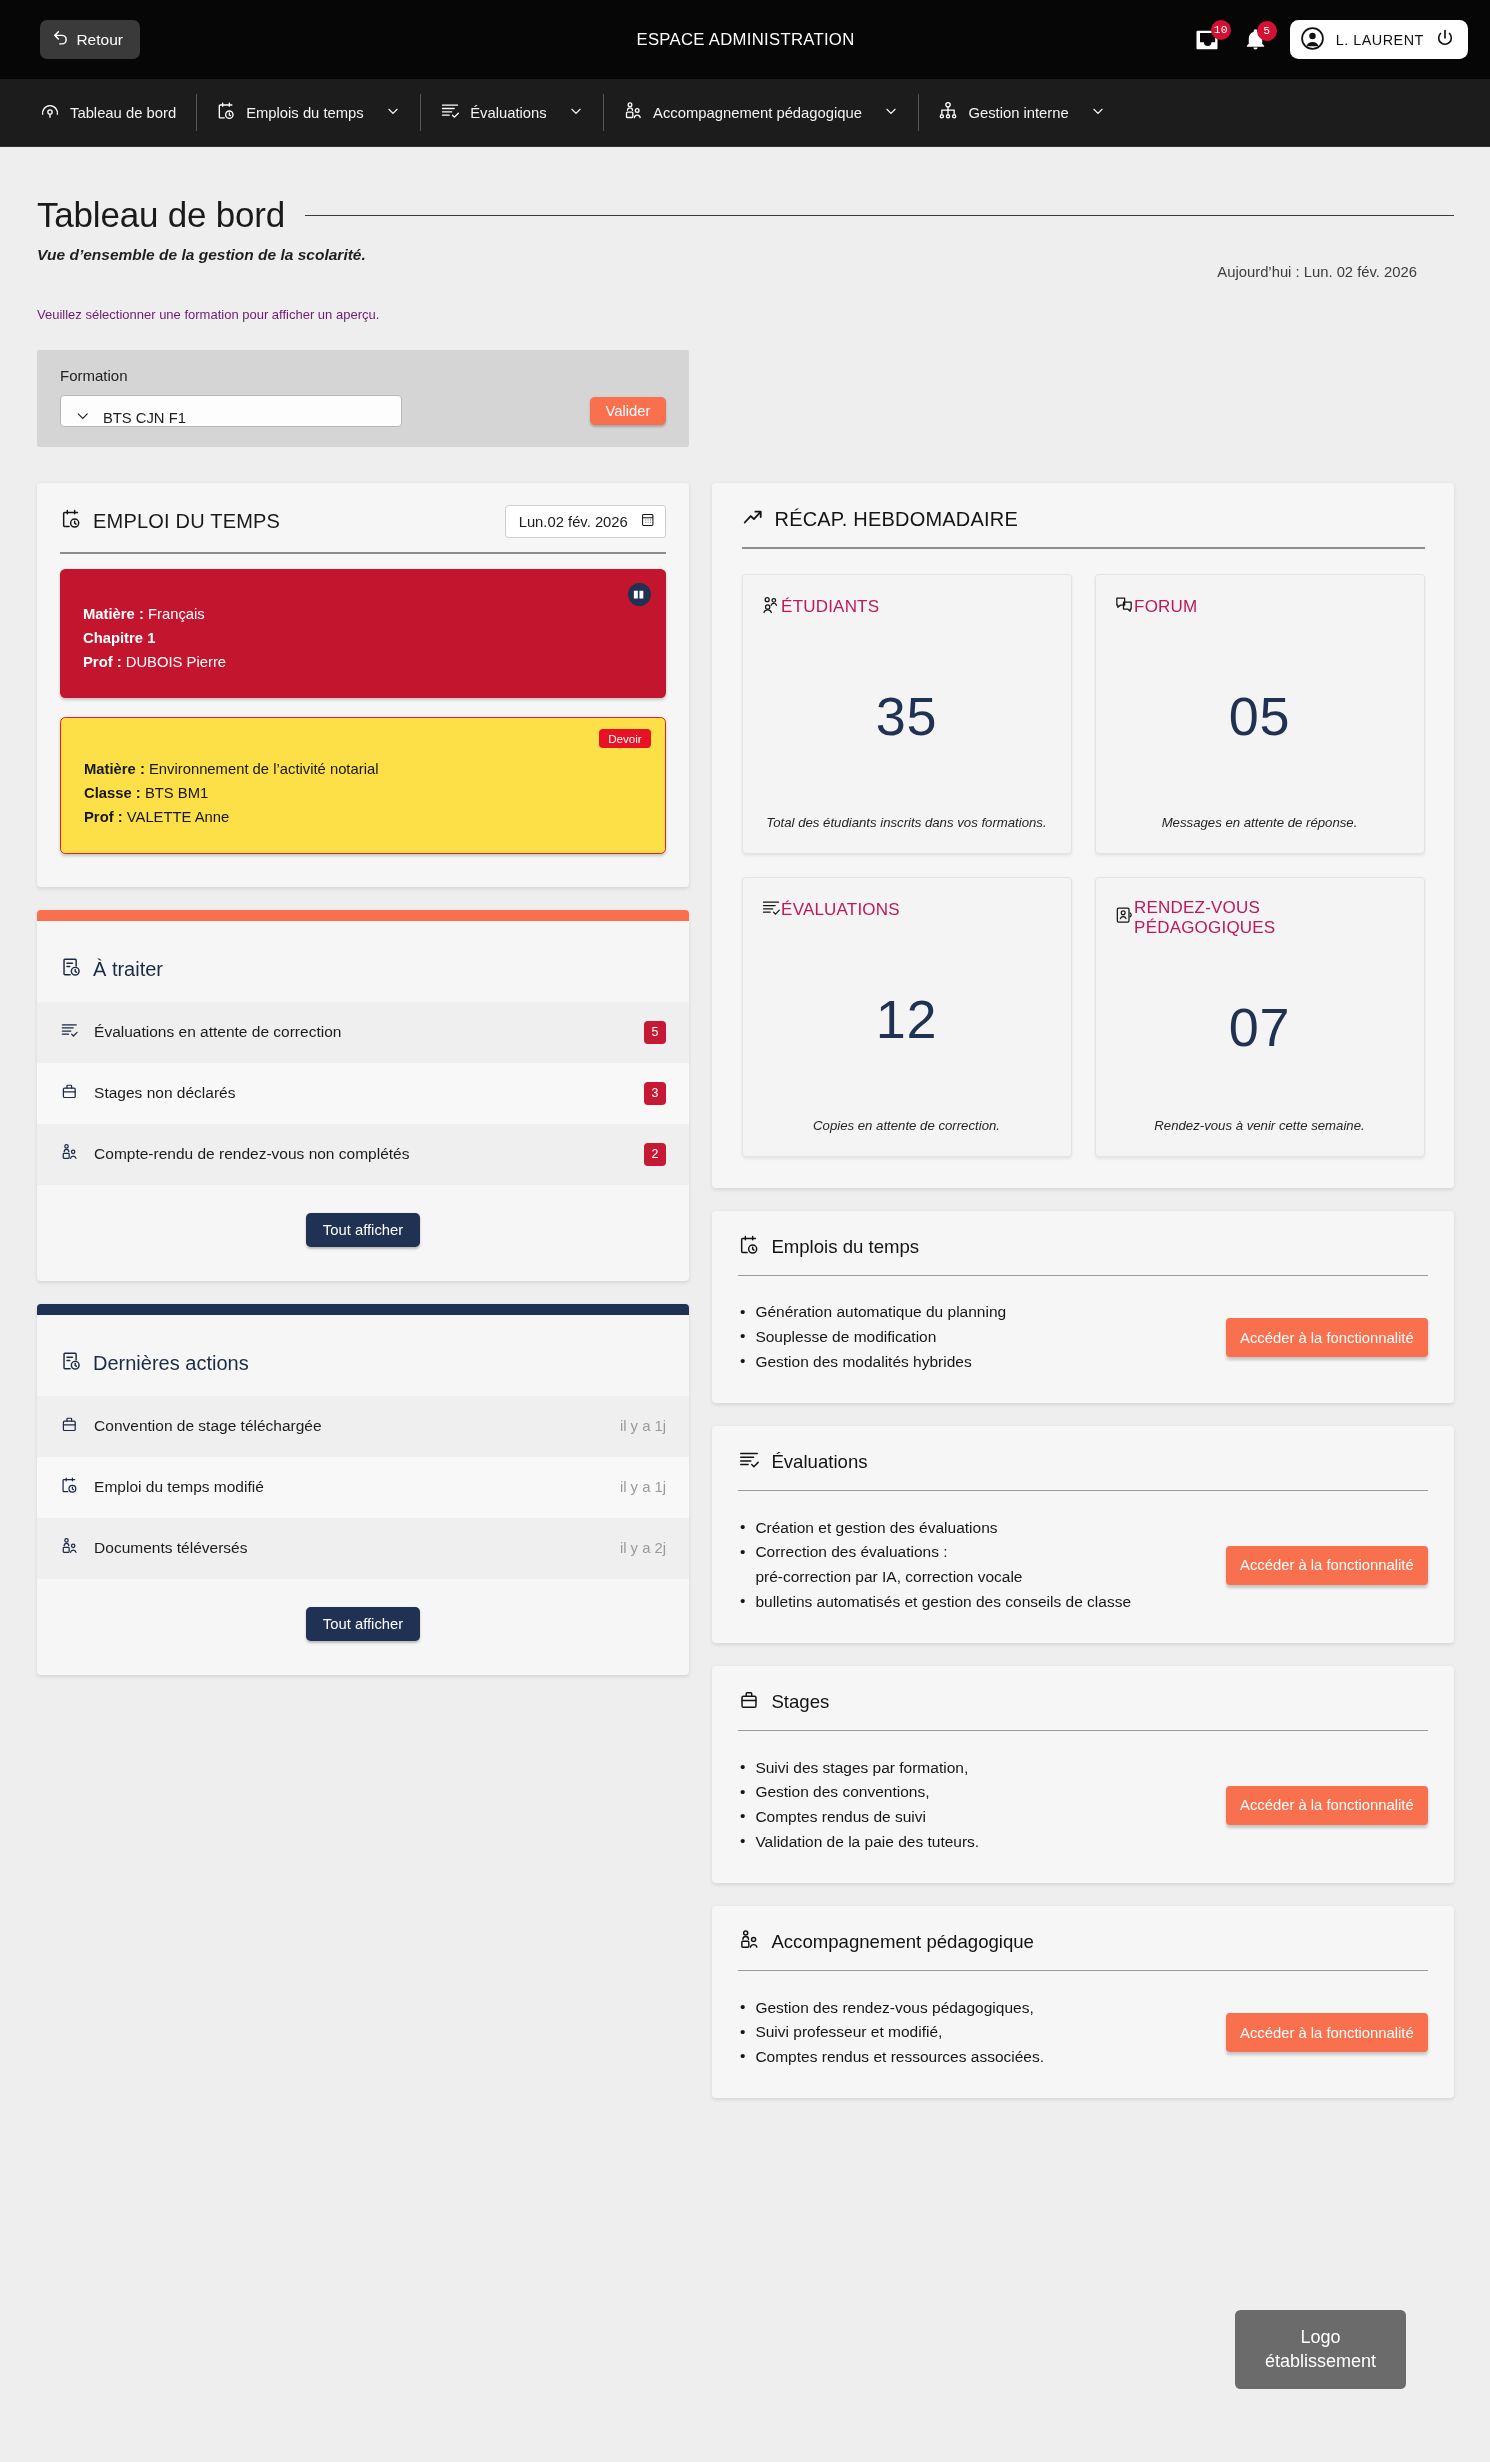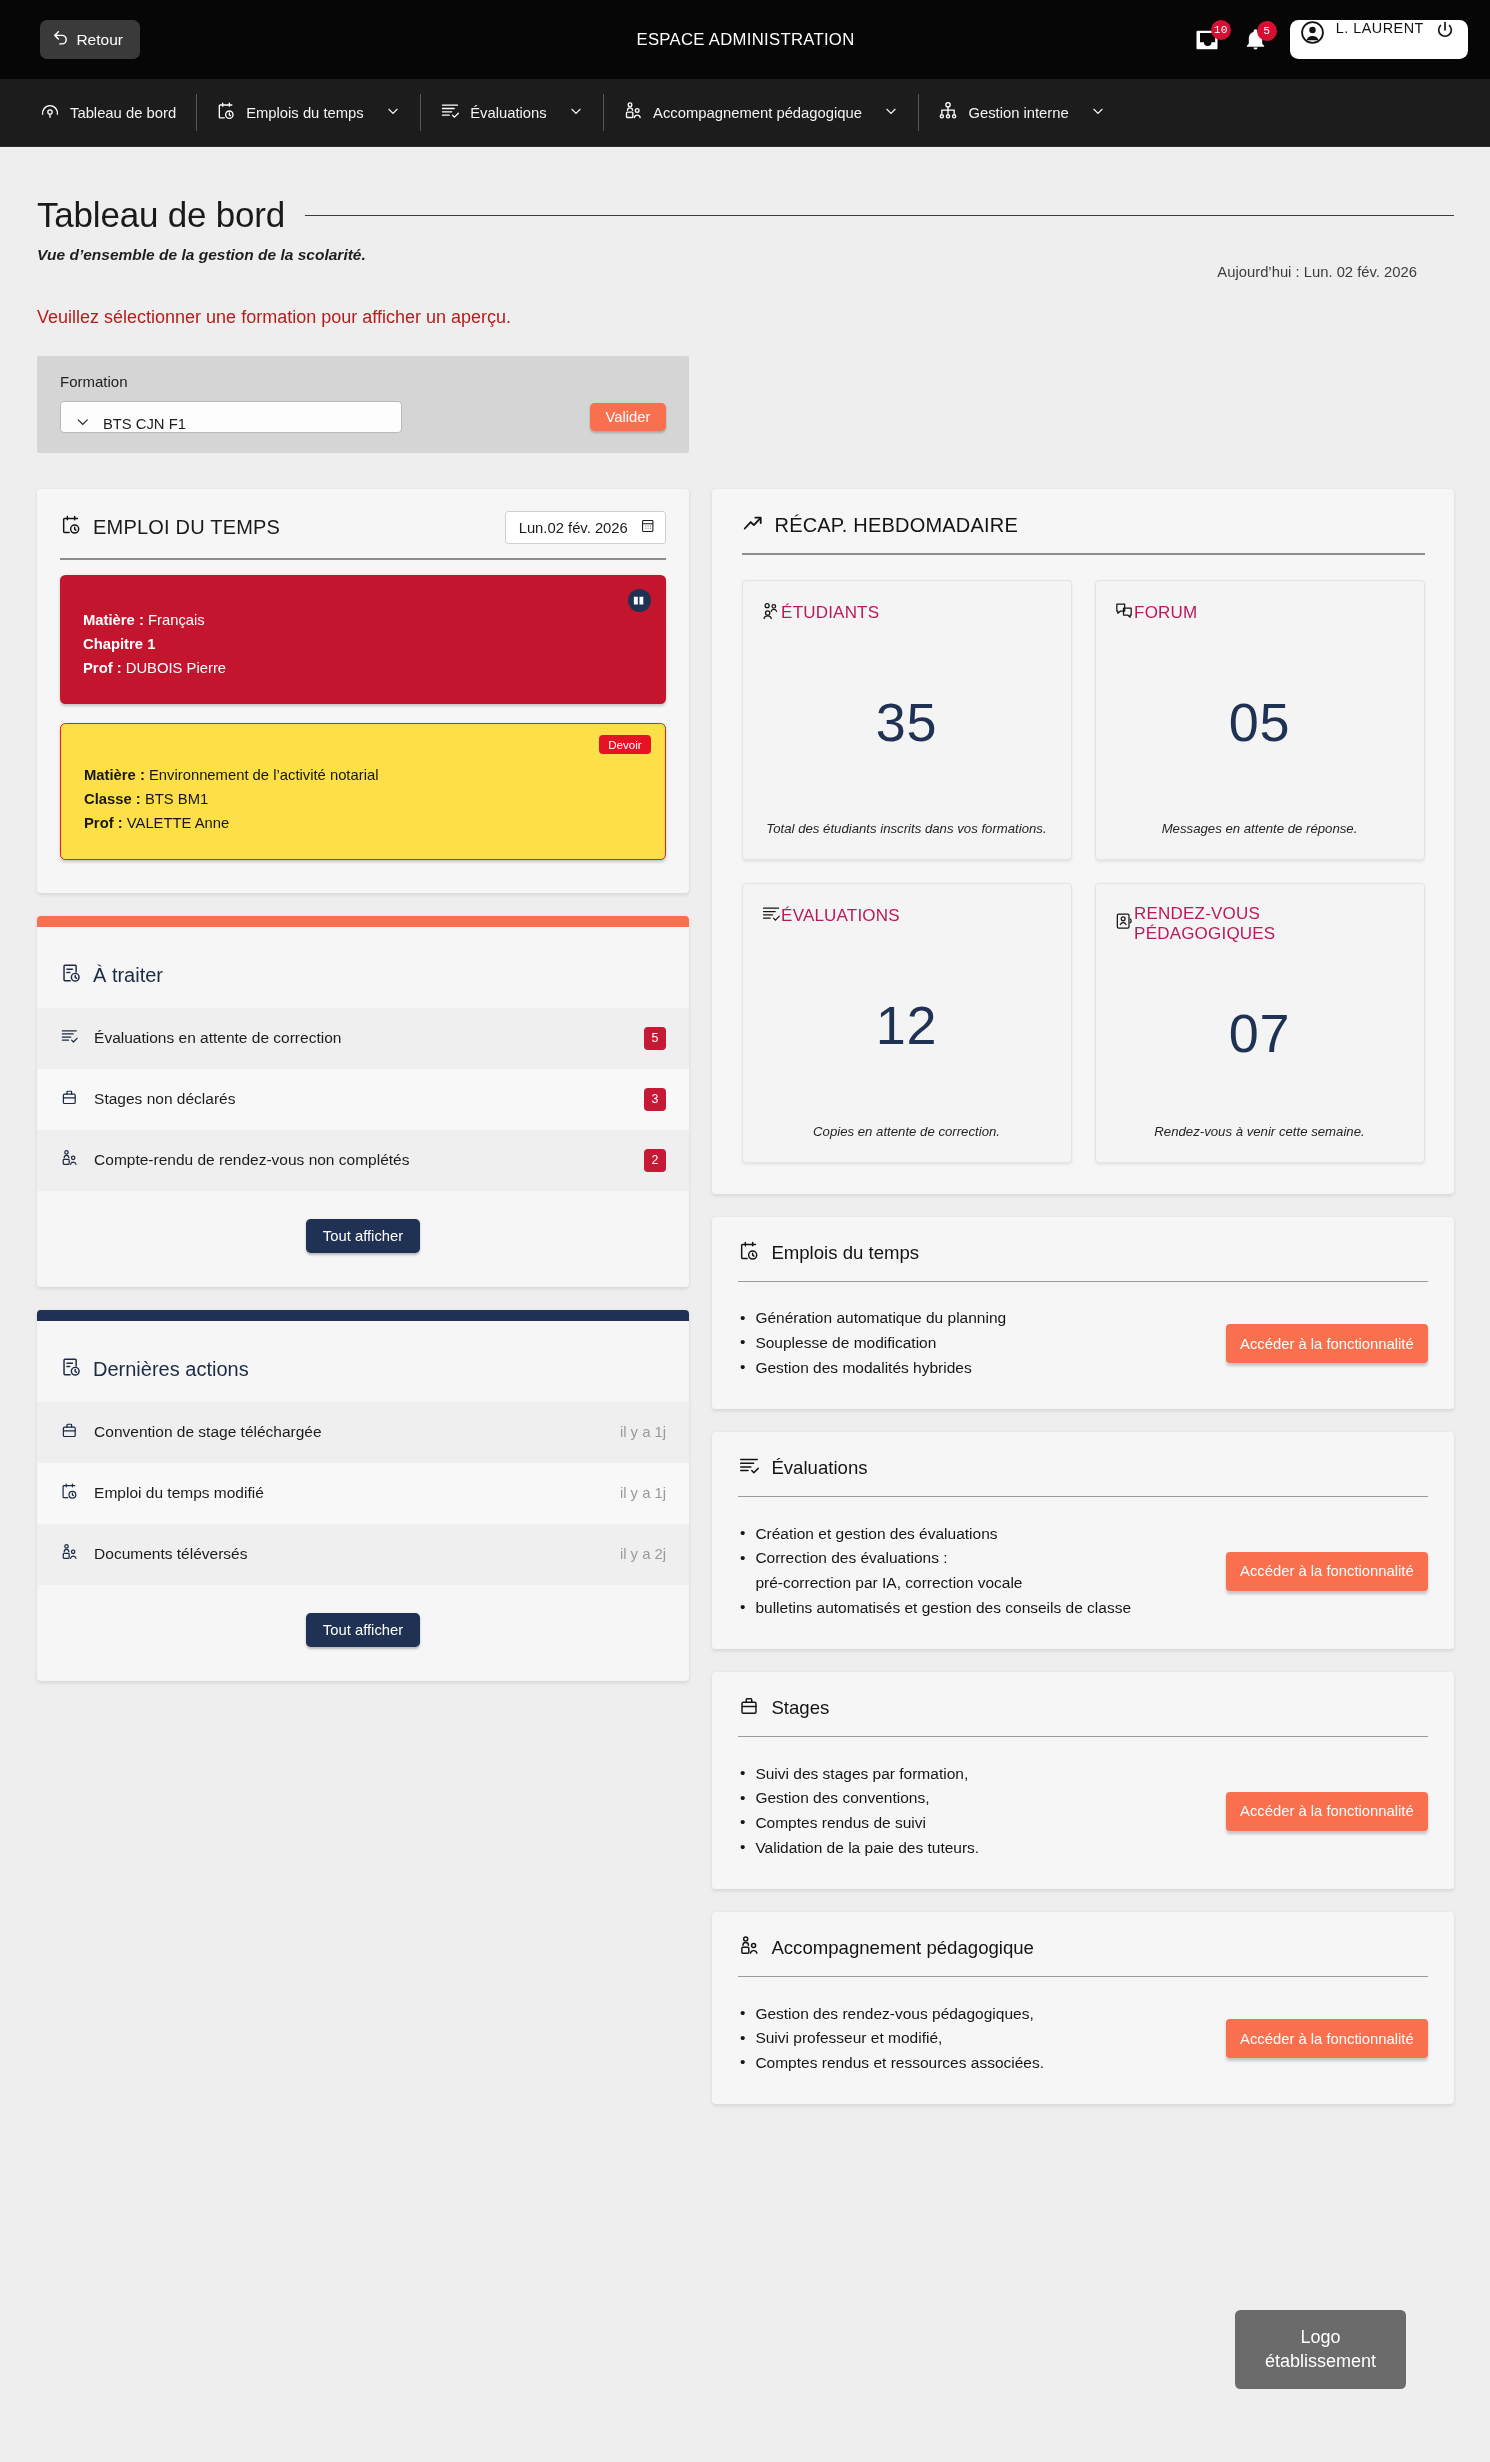--- a/index.html
+++ b/index.html
@@ -64,21 +64,21 @@
     font-size: 11.3px;
     display: flex; align-items: center; justify-content: center;
     padding: 0 2.3px;
     font-family: Liberation Mono, monospace;
   }
   .user-pill {
     background: #ffffff;
     border-radius: 8.5px;
     height: 39px;
     display: flex;
-    align-items: flex-start;
+    align-items: center;
     gap: 11px;
     padding: 0 13.2px 0 9.3px;
     cursor: pointer;
   }
   .user-name { font-size: 14.4px; color: #111; letter-spacing: 0.5px; white-space: nowrap; }
 
   
   .navbar {
     height: 68px;
     background: #1c1c1c;
@@ -135,22 +135,22 @@
   .today {
     position: absolute;
     right: 37px;
     font-size: 14.8px;
     color: #3d3d3d;
   }
   .subrow { position: relative; }
 
   .instruction {
     margin-top: 43px;
-    font-size: 18px;
-    color: #b91c1c;
+    font-size: 13px;
+    color: #701a75;
   }
 
   
   .formation-box {
     margin-top: 28px;
     width: 652px;
     background: #d5d5d5;
     border-radius: 2px;
     padding: 17px 23px 20px 23px;
   }

